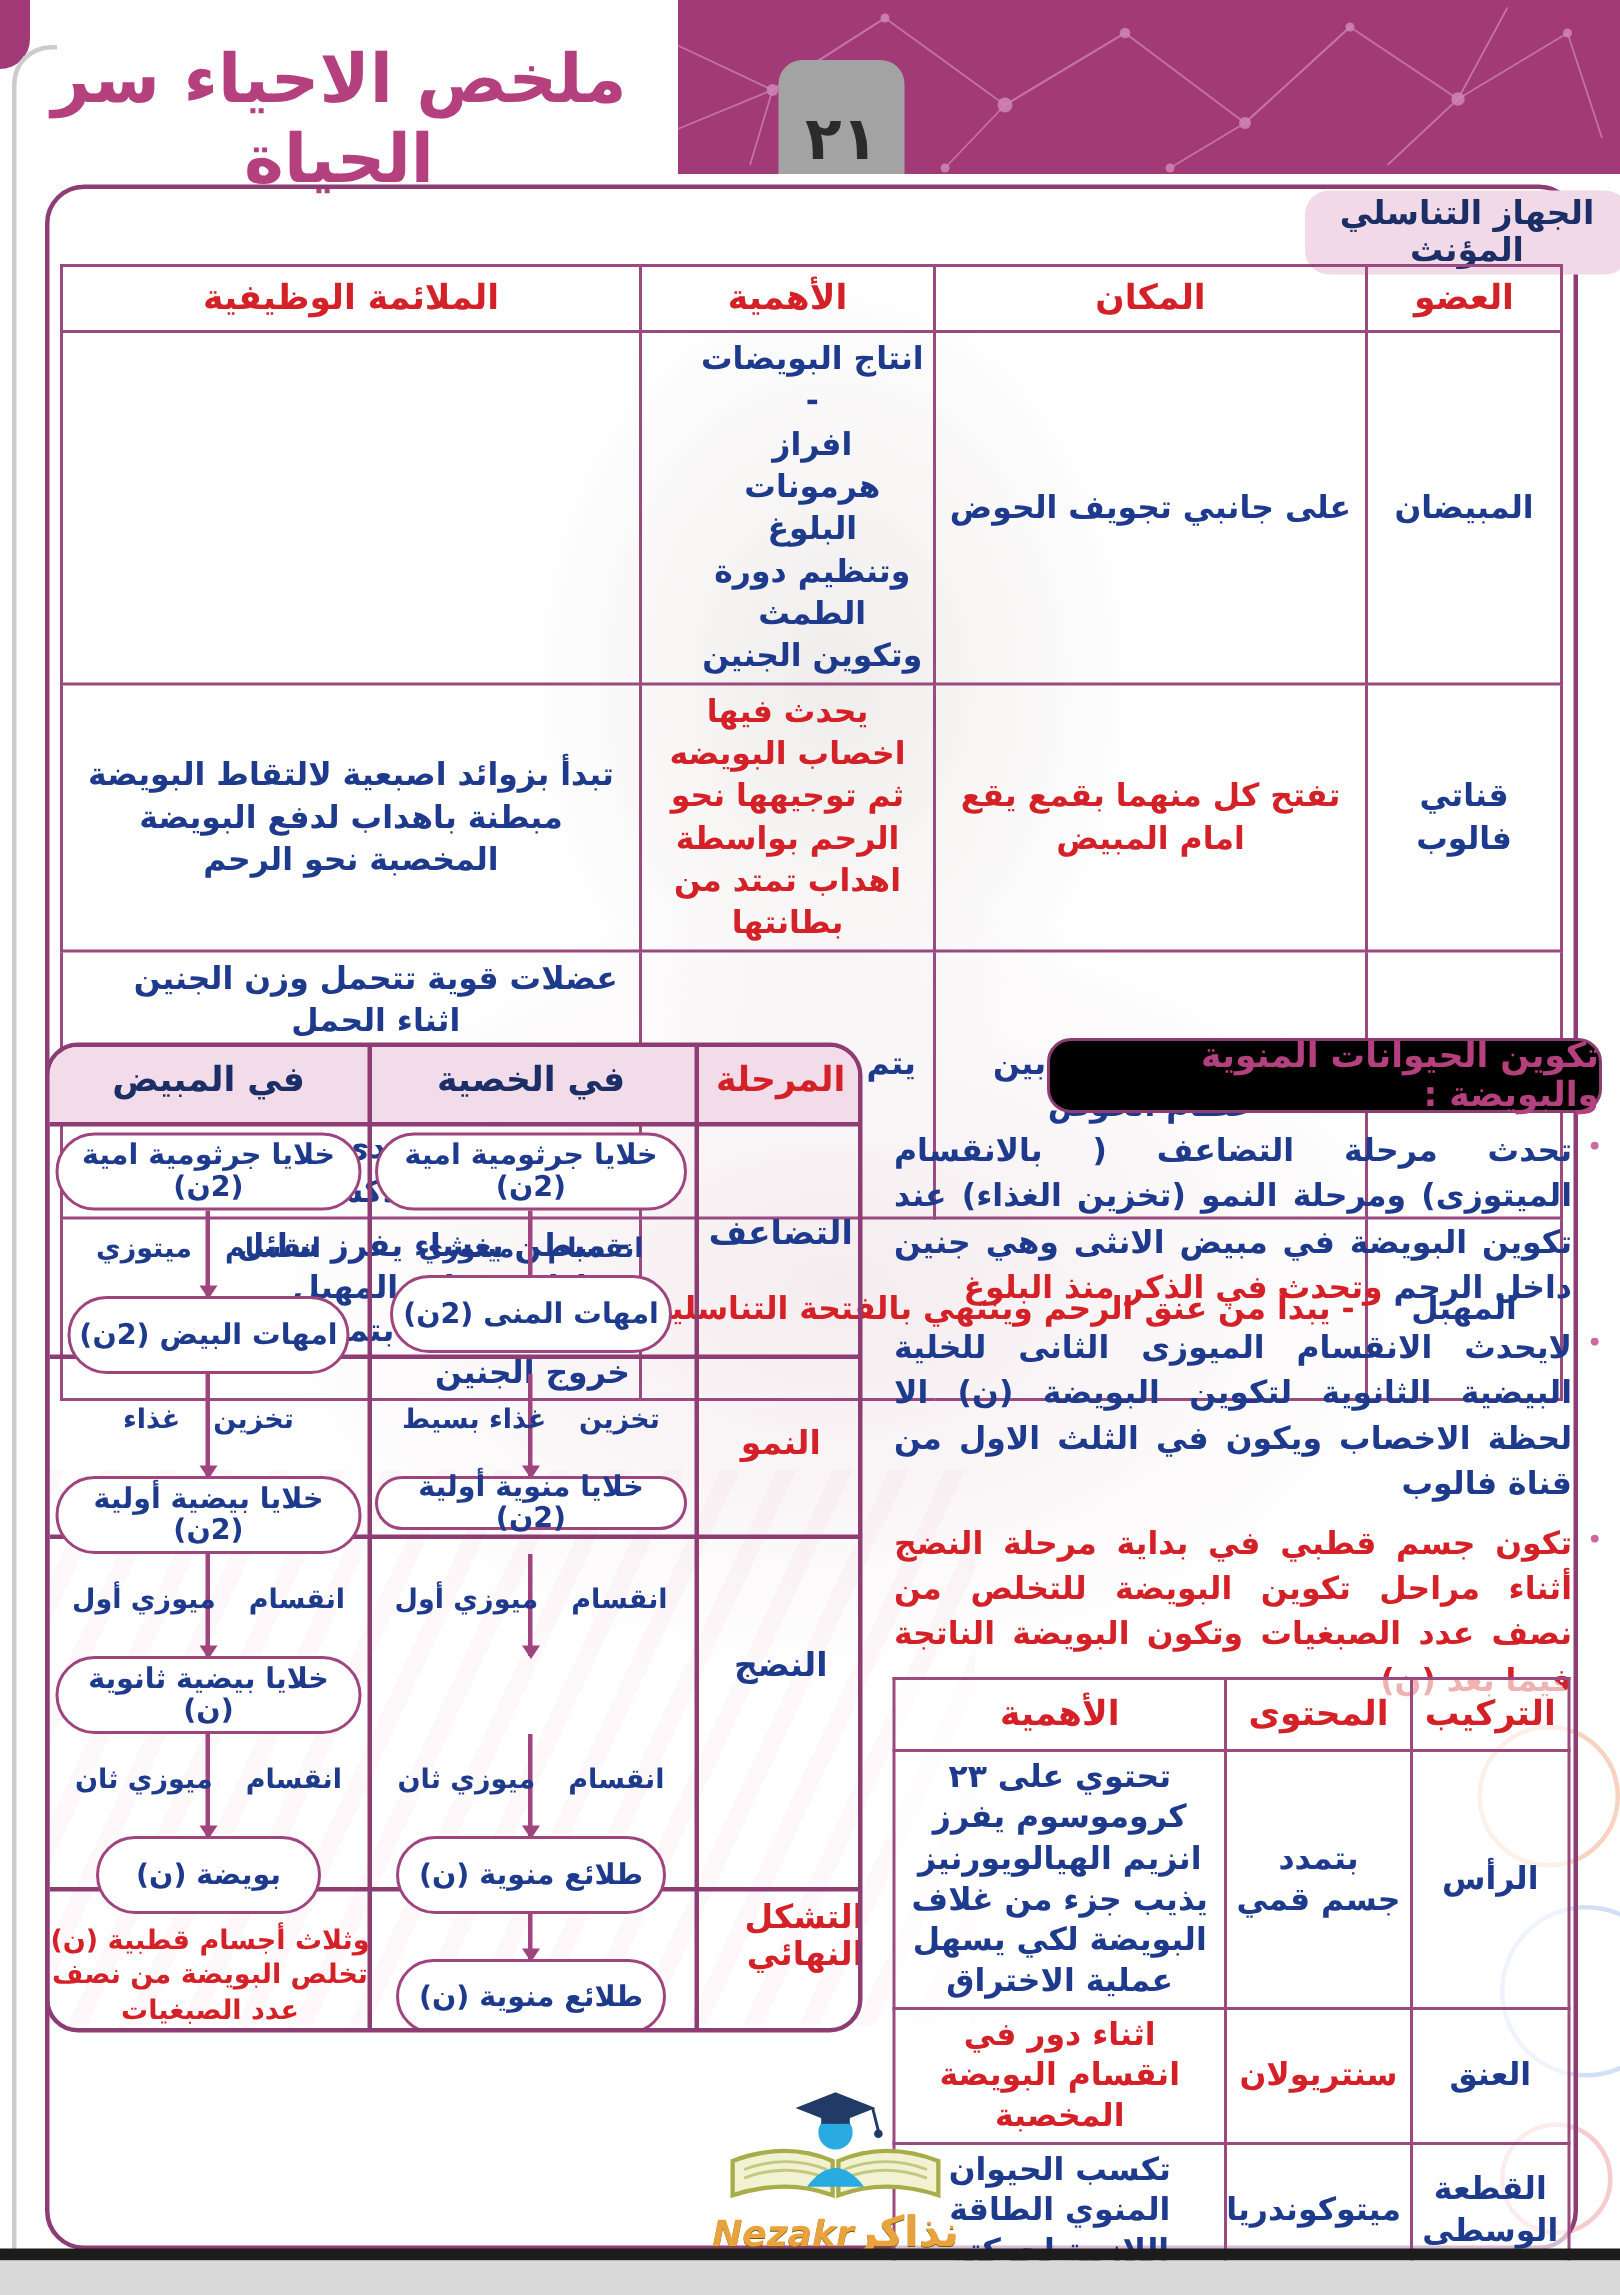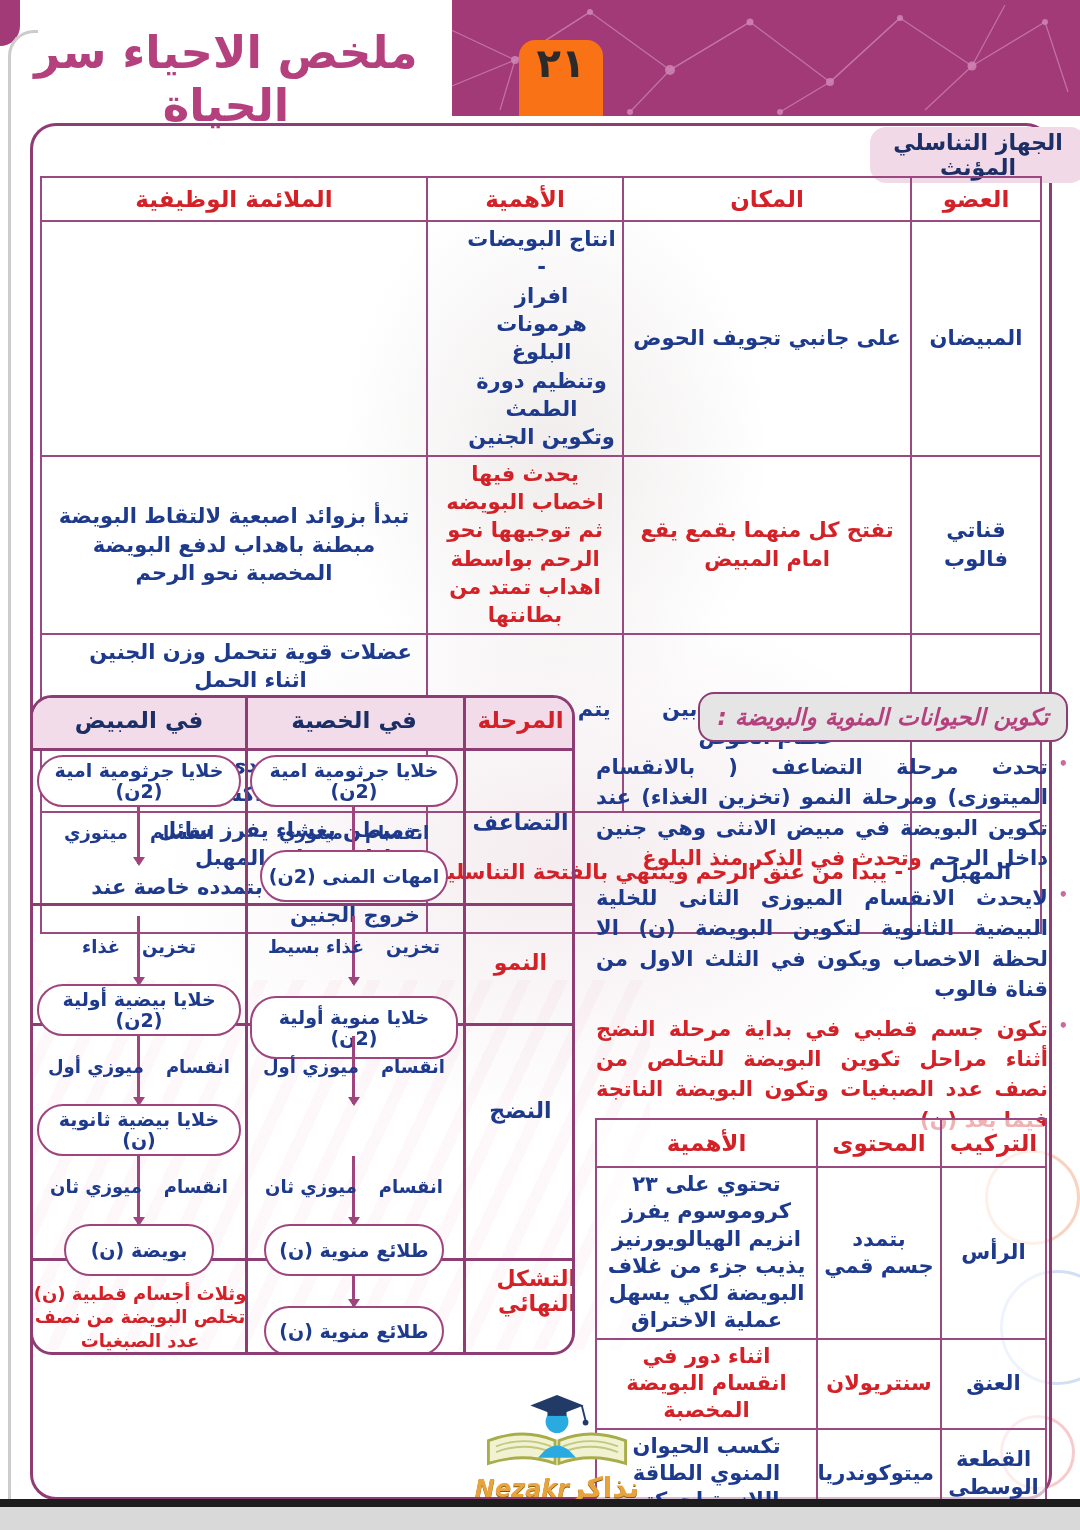--- a/index.html
+++ b/index.html
@@ -26,22 +26,22 @@
 
   
   .banner{left:0;top:0;width:1080px;height:116px;background:var(--magenta);}
   .banner svg{position:absolute;right:0;top:0;}
   .banner-white{left:0;top:0;width:452px;height:116px;background:#fff;}
   .banner-arc{left:408px;top:-70px;width:210px;height:300px;border-radius:50%;
               border-left:11px solid #ffffff;transform:rotate(8deg);}
   .corner-wedge{left:0;top:0;width:20px;height:46px;background:var(--magenta);border-radius:0 0 20px 0;}
   .page-title{left:10px;top:26px;width:432px;text-align:center;font-size:45px;color:var(--titlepink);
               letter-spacing:-1px;}
-  .page-tab{left:519px;top:40px;width:84px;height:76px;background:#f97316;border-radius:16px 16px 0 0;
-            display:flex;align-items:flex-start;justify-content:center;font-size:40px;color:#2b2b2b;}
+  .page-tab{left:519px;top:40px;width:84px;height:76px;background:#a3a3a3;border-radius:16px 16px 0 0;
+            display:flex;align-items:flex-end;justify-content:center;font-size:40px;color:#2b2b2b;}
   .edge{left:8px;top:30px;width:30px;height:1470px;border-left:3px solid #cccccc;
         border-top:3px solid #cccccc;border-top-left-radius:26px;}
 
   
   .cbox{left:30px;top:123px;width:1022px;height:1377px;border:3px solid var(--border);border-radius:26px;}
   .pill{background:var(--pill);color:var(--navy);border-radius:16px;
         display:flex;align-items:center;justify-content:center;text-align:center;margin-left:36px;}
   .pill-s1{left:834px;top:127px;width:216px;height:56px;font-size:22px;}
   .pill-s2{left:828px;top:1062px;width:222px;height:52px;font-size:24px;}
 
@@ -53,22 +53,22 @@
   .t1 td{font-size:21px;line-height:1.35;color:var(--blue);}
   .t2{left:595px;top:1118px;width:450px;background:rgba(255,255,255,.65);border-radius:20px;}
   .t2 th{font-size:23px;color:var(--red);height:48px;}
   .t2 td{font-size:21px;line-height:1.3;color:var(--blue);}
   .red{color:var(--red) !important;}
   .blue{color:var(--blue) !important;}
   .preline{white-space:pre-line;padding-left:39px;}
 
   
   .gtitle{left:698px;top:692px;width:370px;height:50px;border:2.5px solid var(--border);border-radius:16px;
-          background:#e5e5e5;display:flex;align-items:center;justify-content:center;
-          font-size:23px;color:var(--titlepink);font-style:italic;}
+          background:#000000;display:flex;align-items:center;justify-content:center;
+          font-size:23px;color:var(--titlepink);}
   .bullets{left:596px;top:752px;width:472px;font-size:21px;line-height:1.45;text-align:justify;}
   .bullet{position:relative;padding-right:20px;margin-bottom:9px;}
   .bullet .dot{position:absolute;right:0;top:2px;color:#cb6aa0;font-size:15px;}
   .bullet .blue{color:var(--blue);}
   .bullet .red{color:var(--red);}
 
   
   .flow{left:30px;top:695px;width:545px;height:660px;border:3px solid var(--border);
         border-radius:22px;overflow:hidden;}
   .fhead{position:absolute;left:0;top:0;width:100%;height:50px;background:#f3dcea;}
@@ -239,41 +239,42 @@
     <div class="albl" style="left:217px;top:124px;width:208px">
         <span>انقسام</span>
         <span>ميتوزي</span>
       </div>
     <div class="fbox" style="left:227px;top:152px;width:188px;height:52px">امهات المنى  (2ن)</div>
     <div class="arr" style="left:319px;top:218px;height:68px"></div>
     <div class="albl" style="left:217px;top:238px;width:208px">
         <span>تخزين</span>
         <span>غذاء بسيط</span>
       </div>
-    <div class="fbox" style="left:217px;top:298px;width:208px;height:63px">خلايا منوية أولية (2ن)</div>
+    <div class="fbox" style="left:217px;top:286px;width:208px;height:36px">خلايا منوية أولية (2ن)</div>
     <div class="arr" style="left:319px;top:338px;height:68px"></div>
     <div class="albl" style="left:217px;top:358px;width:208px">
         <span>انقسام</span>
         <span>ميوزي أول</span>
       </div>
     <div class="arr" style="left:319px;top:458px;height:68px"></div>
     <div class="albl" style="left:217px;top:478px;width:208px">
         <span>انقسام</span>
         <span>ميوزي ثان</span>
       </div>
     <div class="fbox" style="left:231px;top:526px;width:180px;height:52px">طلائع منوية  (ن)</div>
     <div class="arr" style="left:319px;top:578px;height:30px"></div>
     <div class="fbox" style="left:231px;top:608px;width:180px;height:50px">طلائع منوية  (ن)</div>
 
     <div class="fbox" style="left:4px;top:57px;width:204px;height:52px">خلايا جرثومية امية (2ن)</div>
     <div class="arr" style="left:104px;top:109px;height:57px"></div>
     <div class="albl" style="left:4px;top:124px;width:204px">
         <span>انقسام</span>
         <span>ميتوزي</span>
       </div>
+    <div class="fbox" style="left:12px;top:166px;width:188px;height:52px">امهات البيض  (2ن)</div>
     <div class="arr" style="left:104px;top:218px;height:68px"></div>
     <div class="albl" style="left:4px;top:238px;width:204px">
         <span>تخزين</span>
         <span>غذاء</span>
       </div>
     <div class="fbox" style="left:4px;top:286px;width:204px;height:52px">خلايا بيضية أولية (2ن)</div>
     <div class="arr" style="left:104px;top:338px;height:68px"></div>
     <div class="albl" style="left:4px;top:358px;width:204px">
         <span>انقسام</span>
         <span>ميوزي أول</span>

